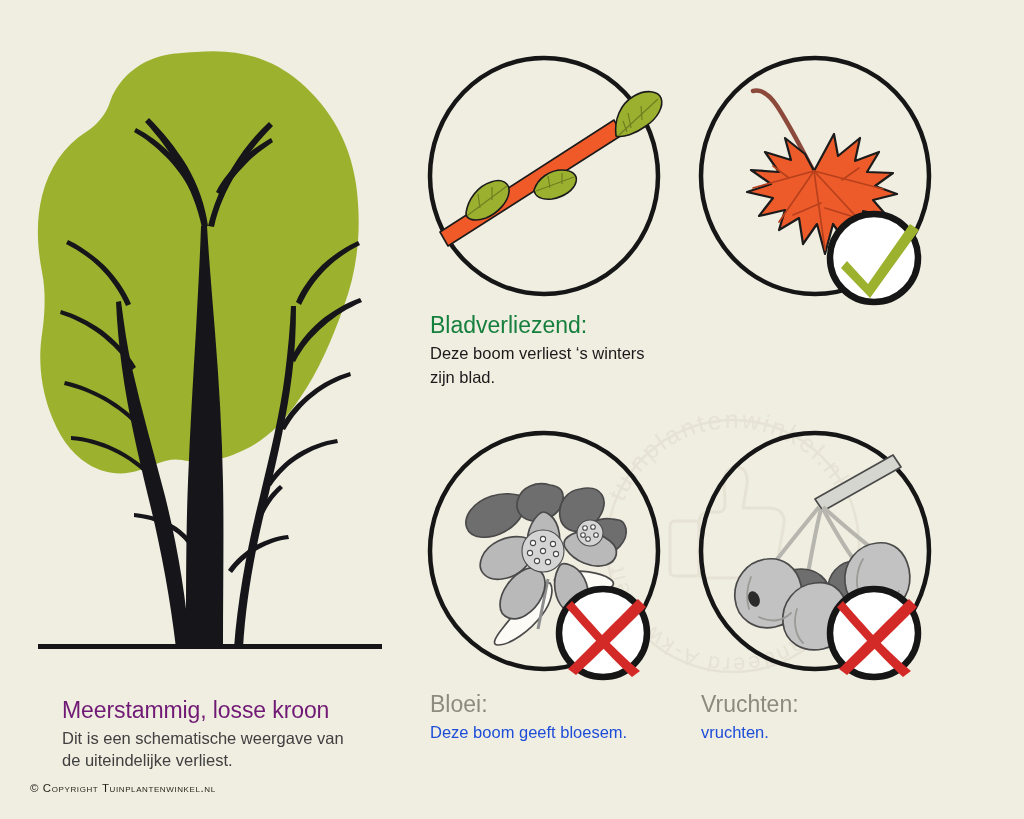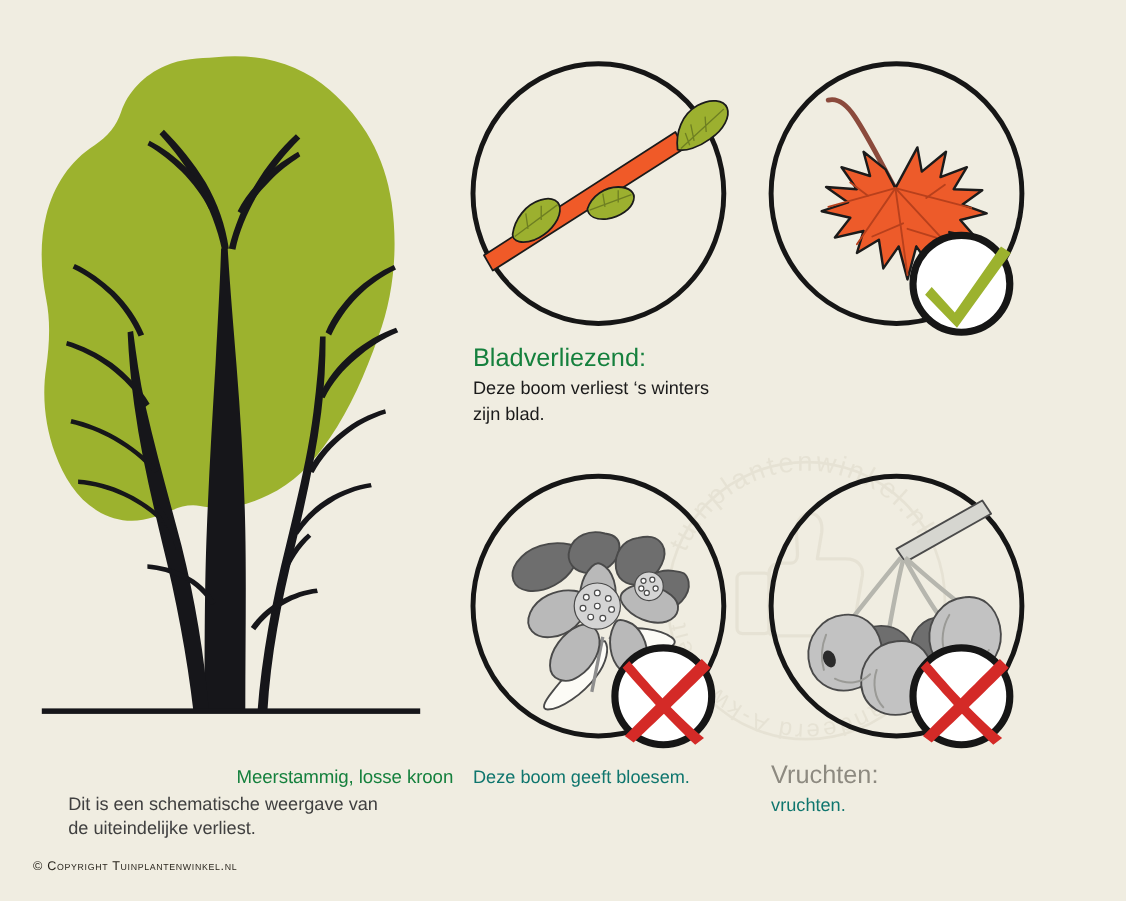--- a/index.html
+++ b/index.html
@@ -42,25 +42,24 @@
     height: 640px;
   }
 
   .tree-caption {
     position: absolute;
     left: 62px;
     top: 697px;
     width: 350px;
   }
   .tree-title {
-    font-size: 17px;
-    color: #15803d;
+    font-size: 23px;
+    color: #701a75;
     letter-spacing: -0.1px;
     white-space: nowrap;
-    text-align: right;
   }
   .tree-sub {
     font-size: 16.5px;
     color: #404040;
     line-height: 1.32;
     margin-top: 4px;
     width: 330px;
   }
   .copyright {
     position: absolute;
@@ -92,21 +91,21 @@
     color: #15803d;
     white-space: nowrap;
   }
   .cap-body {
     font-size: 16.5px;
     line-height: 1.42;
     color: #1B1B1B;
     margin-top: 4px;
   }
   .muted .cap-title { color: #8D8A80; }
-  .muted .cap-body  { color: #0f766e; }
+  .muted .cap-body  { color: #1d4ed8; }
 
   
   .cell-blad  { left: 426px; top: 58px; }
   .cell-herfst{ left: 697px; top: 58px; }
   .cell-bloei { left: 426px; top: 433px; }
   .cell-vrucht{ left: 697px; top: 433px; }
 
   .cap-blad   { left: 430px; top: 313px; }
   .cap-herfst { left: 701px; top: 313px; }
   .cap-bloei  { left: 430px; top: 692px; }
@@ -390,20 +389,21 @@
       </g>
 
       <g>
         <circle cx="177" cy="200" r="44" fill="#FFFFFF" stroke="#161616" stroke-width="6.5"></circle>
         <path d="M 146,168 C 160,184 186,215 214,238 L 206,244 C 180,220 154,190 140,174 Z" fill="#D42A27"></path>
         <path d="M 212,166 C 196,182 166,212 142,236 L 150,242 C 176,218 204,190 220,174 Z" fill="#D42A27"></path>
       </g>
     </svg>
   </div>
   <div class="cap cap-bloei muted">
+    <div class="cap-title">Bloei:</div>
     <div class="cap-body">
       <div>Deze boom geeft bloesem.</div>
     </div>
   </div>
 
   <div class="cell cell-vrucht circle-wrap">
     <svg width="240" height="250" viewBox="0 0 240 250">
       <ellipse cx="118" cy="118" rx="114" ry="118" fill="none" stroke="#161616" stroke-width="4.5"></ellipse>
       <g stroke="#4A4A4A" stroke-width="1.7" stroke-linejoin="round">
 

